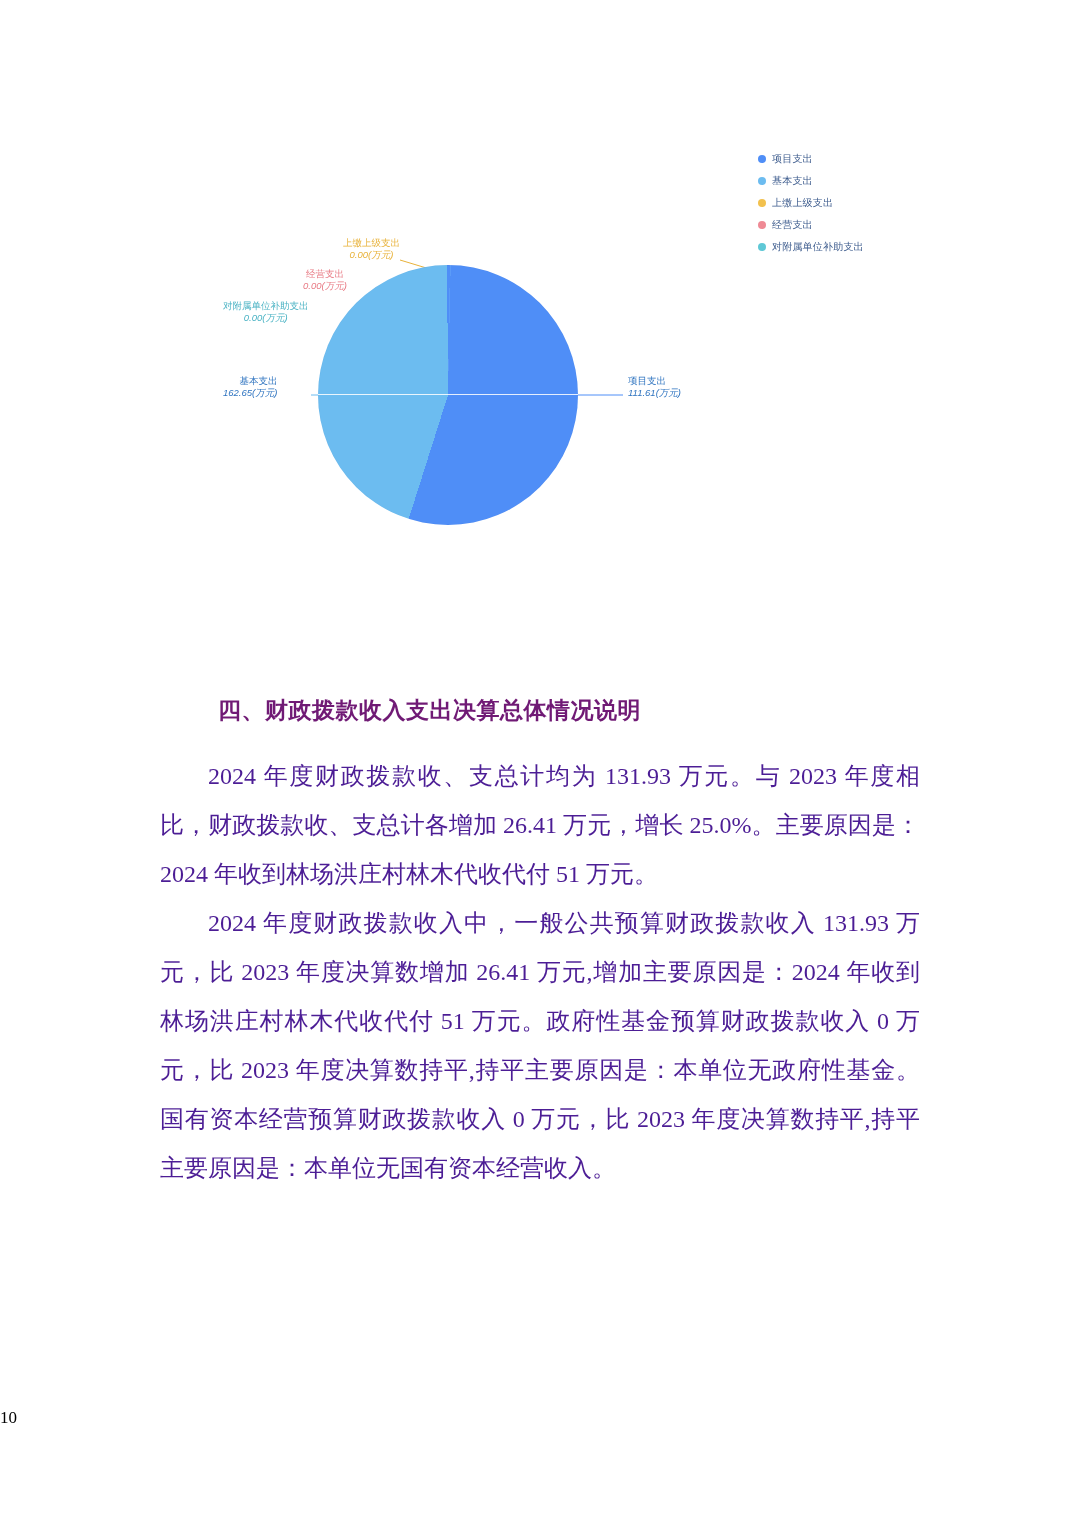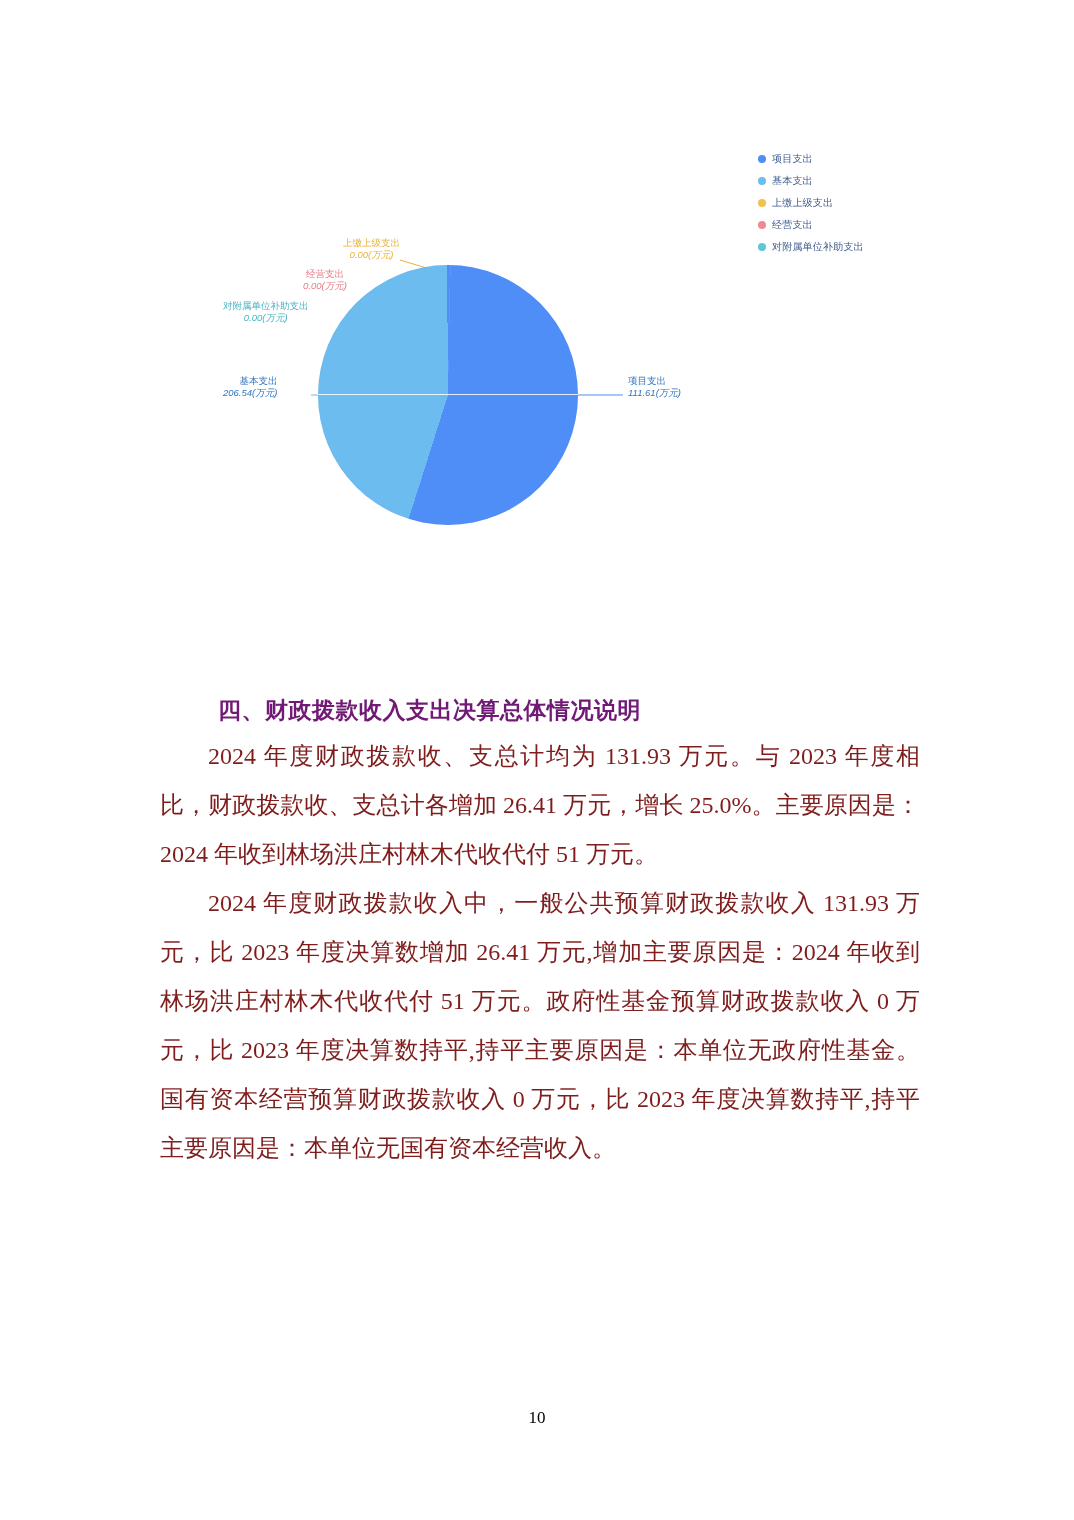--- a/index.html
+++ b/index.html
@@ -117,39 +117,39 @@
     top: 695px;
     font-family: "Liberation Sans", sans-serif;
     font-weight: bold;
     font-size: 23px;
     letter-spacing: 0.5px;
     color: #701a75;
   }
   .body-text {
     position: absolute;
     left: 160px;
-    top: 732px;
+    top: 752px;
     width: 760px;
     font-family: "Liberation Serif", serif;
     font-size: 24px;
     line-height: 49px;
     text-align: justify;
     text-justify: inter-ideograph;
-    color: #7f1d1d;
+    color: #4c1d95;
   }
   .body-text p {
     margin: 0 0 0 0;
     text-indent: 2em;
   }
   .page-number {
     position: absolute;
     left: 0;
     top: 1408px;
     width: 1074px;
-    text-align: center;
+    text-align: left;
     font-family: "Liberation Serif", serif;
     font-size: 17px;
     color: #000;
   }
 </style>
 </head>
 <body>
 
 <div class="page">
 
@@ -203,21 +203,21 @@
     <div class="callout c-jingying">
       <span class="l1">经营支出</span>
       <span class="l2">0.00(万元)</span>
     </div>
     <div class="callout c-duifushu">
       <span class="l1">对附属单位补助支出</span>
       <span class="l2">0.00(万元)</span>
     </div>
     <div class="callout c-jiben">
       <span class="l1">基本支出</span>
-      <span class="l2">206.54(万元)</span>
+      <span class="l2">162.65(万元)</span>
     </div>
     <div class="callout c-xiangmu">
       <span class="l1">项目支出</span>
       <span class="l2">111.61(万元)</span>
     </div>
 
   </div>
 
   <div class="heading">四、财政拨款收入支出决算总体情况说明</div>
 

